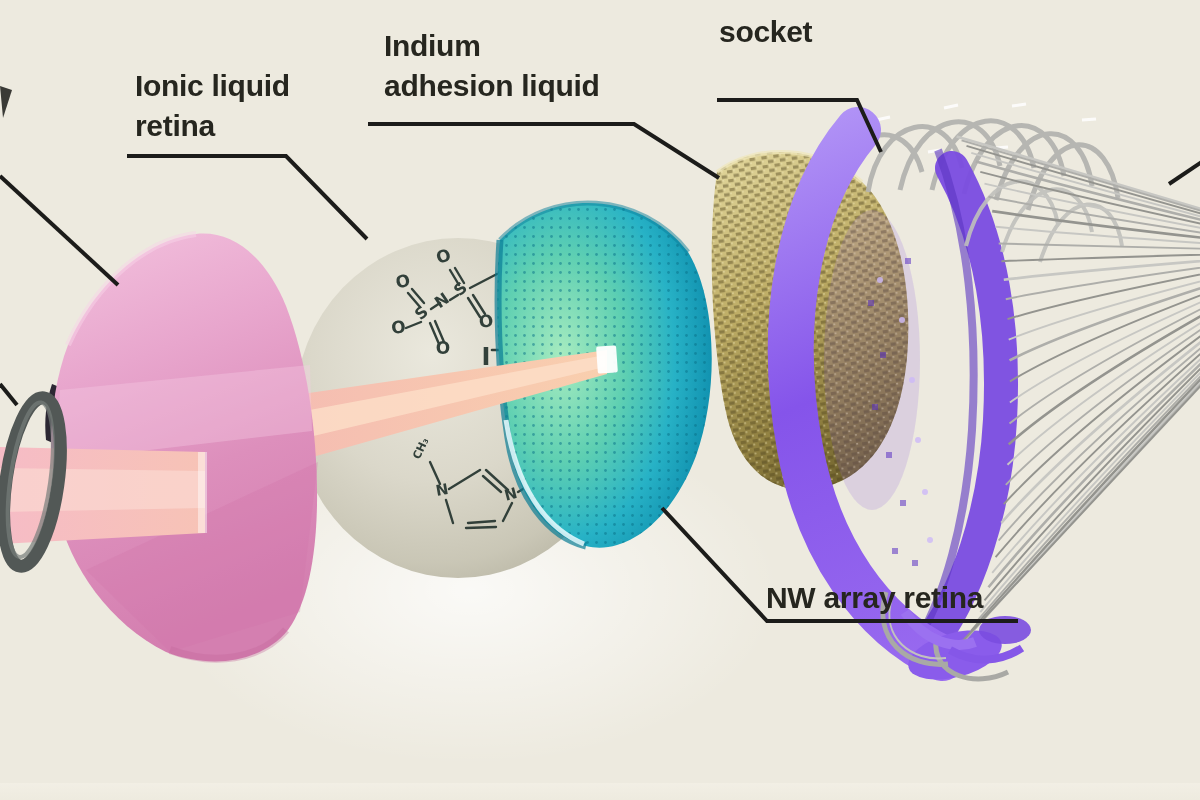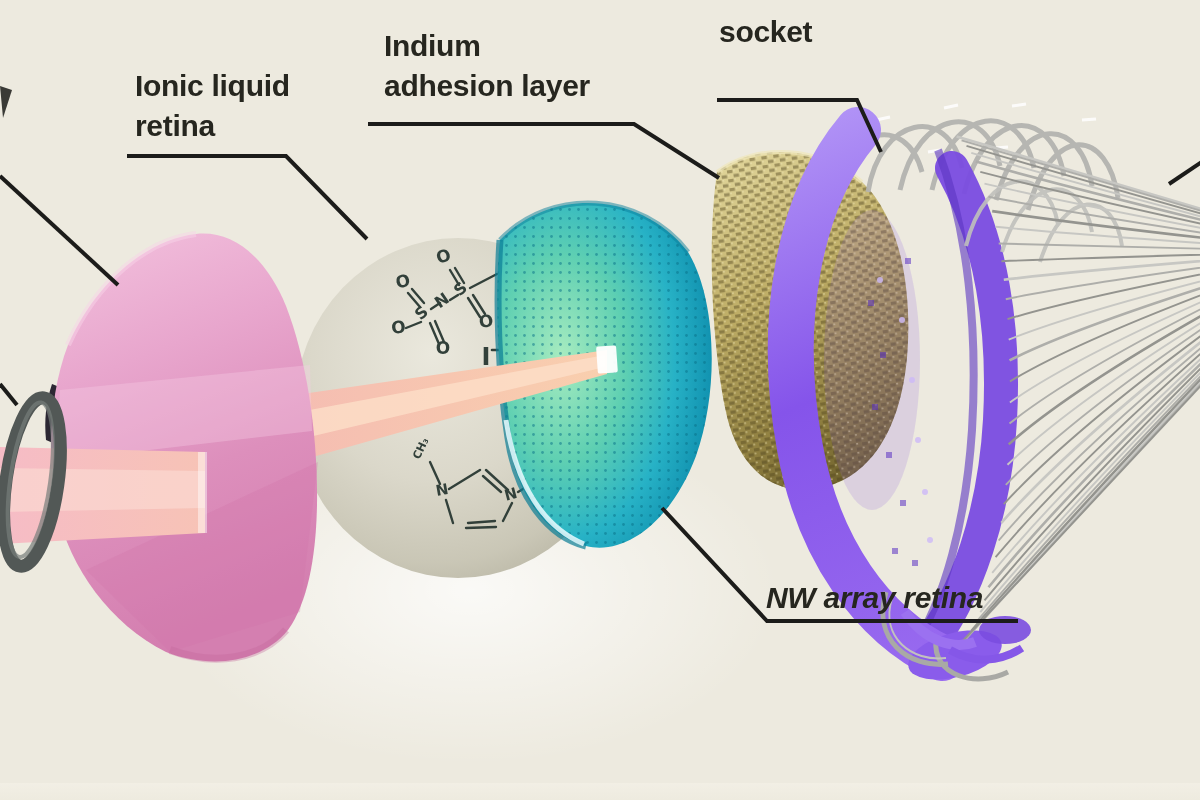--- a/index.html
+++ b/index.html
@@ -274,23 +274,23 @@
     <path d="M1169,184 L1206,159"></path>
   </g>
 </svg>
 
 <div class="label" style="left:127px;top:66px;margin-left:8px;">
   <span>Ionic liquid</span>
   <span>retina</span>
 </div>
 <div class="label" style="left:384px;top:26px;">
   <span>Indium</span>
-  <span>adhesion layer</span>
+  <span>adhesion liquid</span>
 </div>
 <div class="label" style="left:719px;top:12px;">
   <span>socket</span>
 </div>
-<div class="label" style="left:766px;top:578px;font-style:italic;">
+<div class="label" style="left:766px;top:578px;">
   <span>NW array retina</span>
 </div>
 
 <div class="bottom-strip"></div>
 </div>
 
 </body></html>

